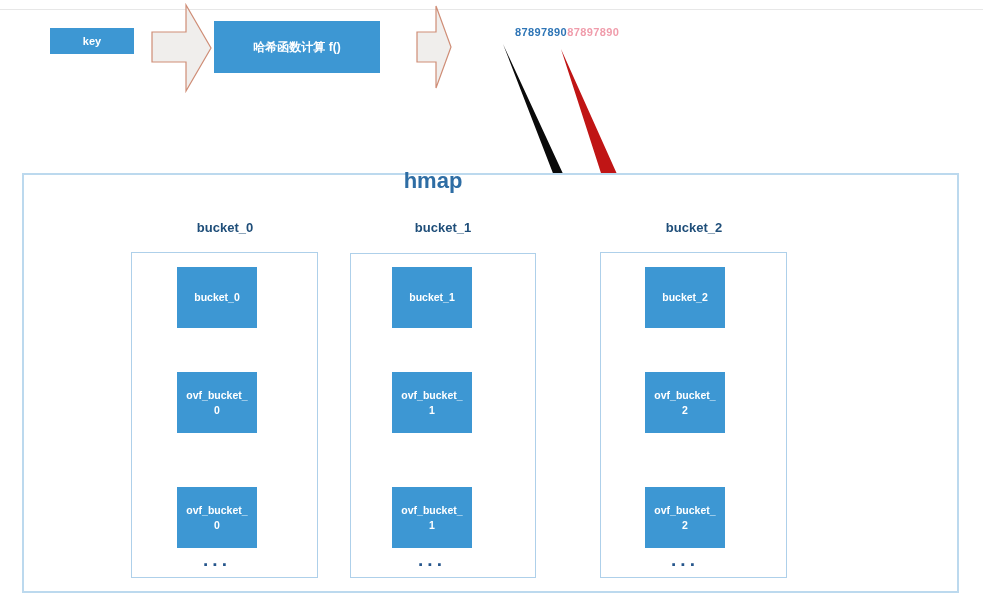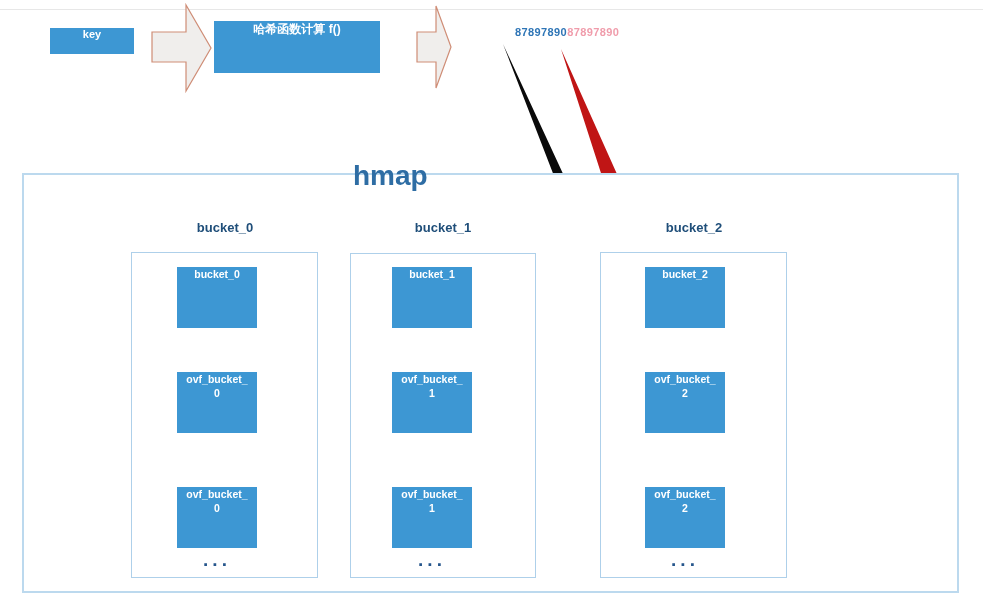--- a/index.html
+++ b/index.html
@@ -2,36 +2,36 @@
 <html><head>
 <meta charset="utf-8">
 <style>
   html,body{margin:0;padding:0;background:#fff;}
   body{font-family:"Liberation Sans","DejaVu Sans",sans-serif;}
   .canvas{position:relative;width:983px;height:612px;background:#fff;overflow:hidden;}
 
   .top-divider{position:absolute;left:0;top:9px;width:983px;height:1px;background:#e7e7e7;}
 
   .blue-box{position:absolute;background:#3d97d3;color:#fff;display:flex;
-            align-items:flex-start;justify-content:center;text-align:center;
+            align-items:center;justify-content:center;text-align:center;
             font-weight:bold;box-sizing:border-box;}
   .key-box{left:50px;top:28px;width:84px;height:26px;font-size:11px;}
   .hash-box{left:214px;top:21px;width:166px;height:52px;font-size:12px;}
 
   .hash-value{position:absolute;left:483px;top:26px;font-size:11px;font-weight:bold;
               letter-spacing:.4px;white-space:nowrap;padding-left:32px;}
   .hash-value .blue{color:#2e75b6;}
   .hash-value .pink{color:#f09cab;}
 
   .overlay-svg{position:absolute;left:0;top:0;width:983px;height:612px;pointer-events:none;}
 
   .hmap-container{position:absolute;left:22px;top:173px;width:937px;height:420px;
                   border:2px solid #bcd9ee;box-sizing:border-box;background:#fff;}
-  .hmap-title{position:absolute;left:353px;top:160px;width:160px;text-align:left;
-              font-size:28px;font-weight:bold;color:#2e6da4;}
+  .hmap-title{position:absolute;left:353px;top:168px;width:160px;text-align:center;
+              font-size:22px;font-weight:bold;color:#2e6da4;}
 
   .col-label{position:absolute;width:120px;text-align:center;font-size:13px;
              font-weight:bold;color:#1f4e79;top:220px;}
   .col-label.c0{left:165px;}
   .col-label.c1{left:383px;}
   .col-label.c2{left:634px;}
 
   .col-frame{position:absolute;border:1px solid #aed0ea;box-sizing:border-box;background:#fff;}
   .col-frame.c0{left:131px;top:252px;width:187px;height:326px;}
   .col-frame.c1{left:350px;top:253px;width:186px;height:325px;}

